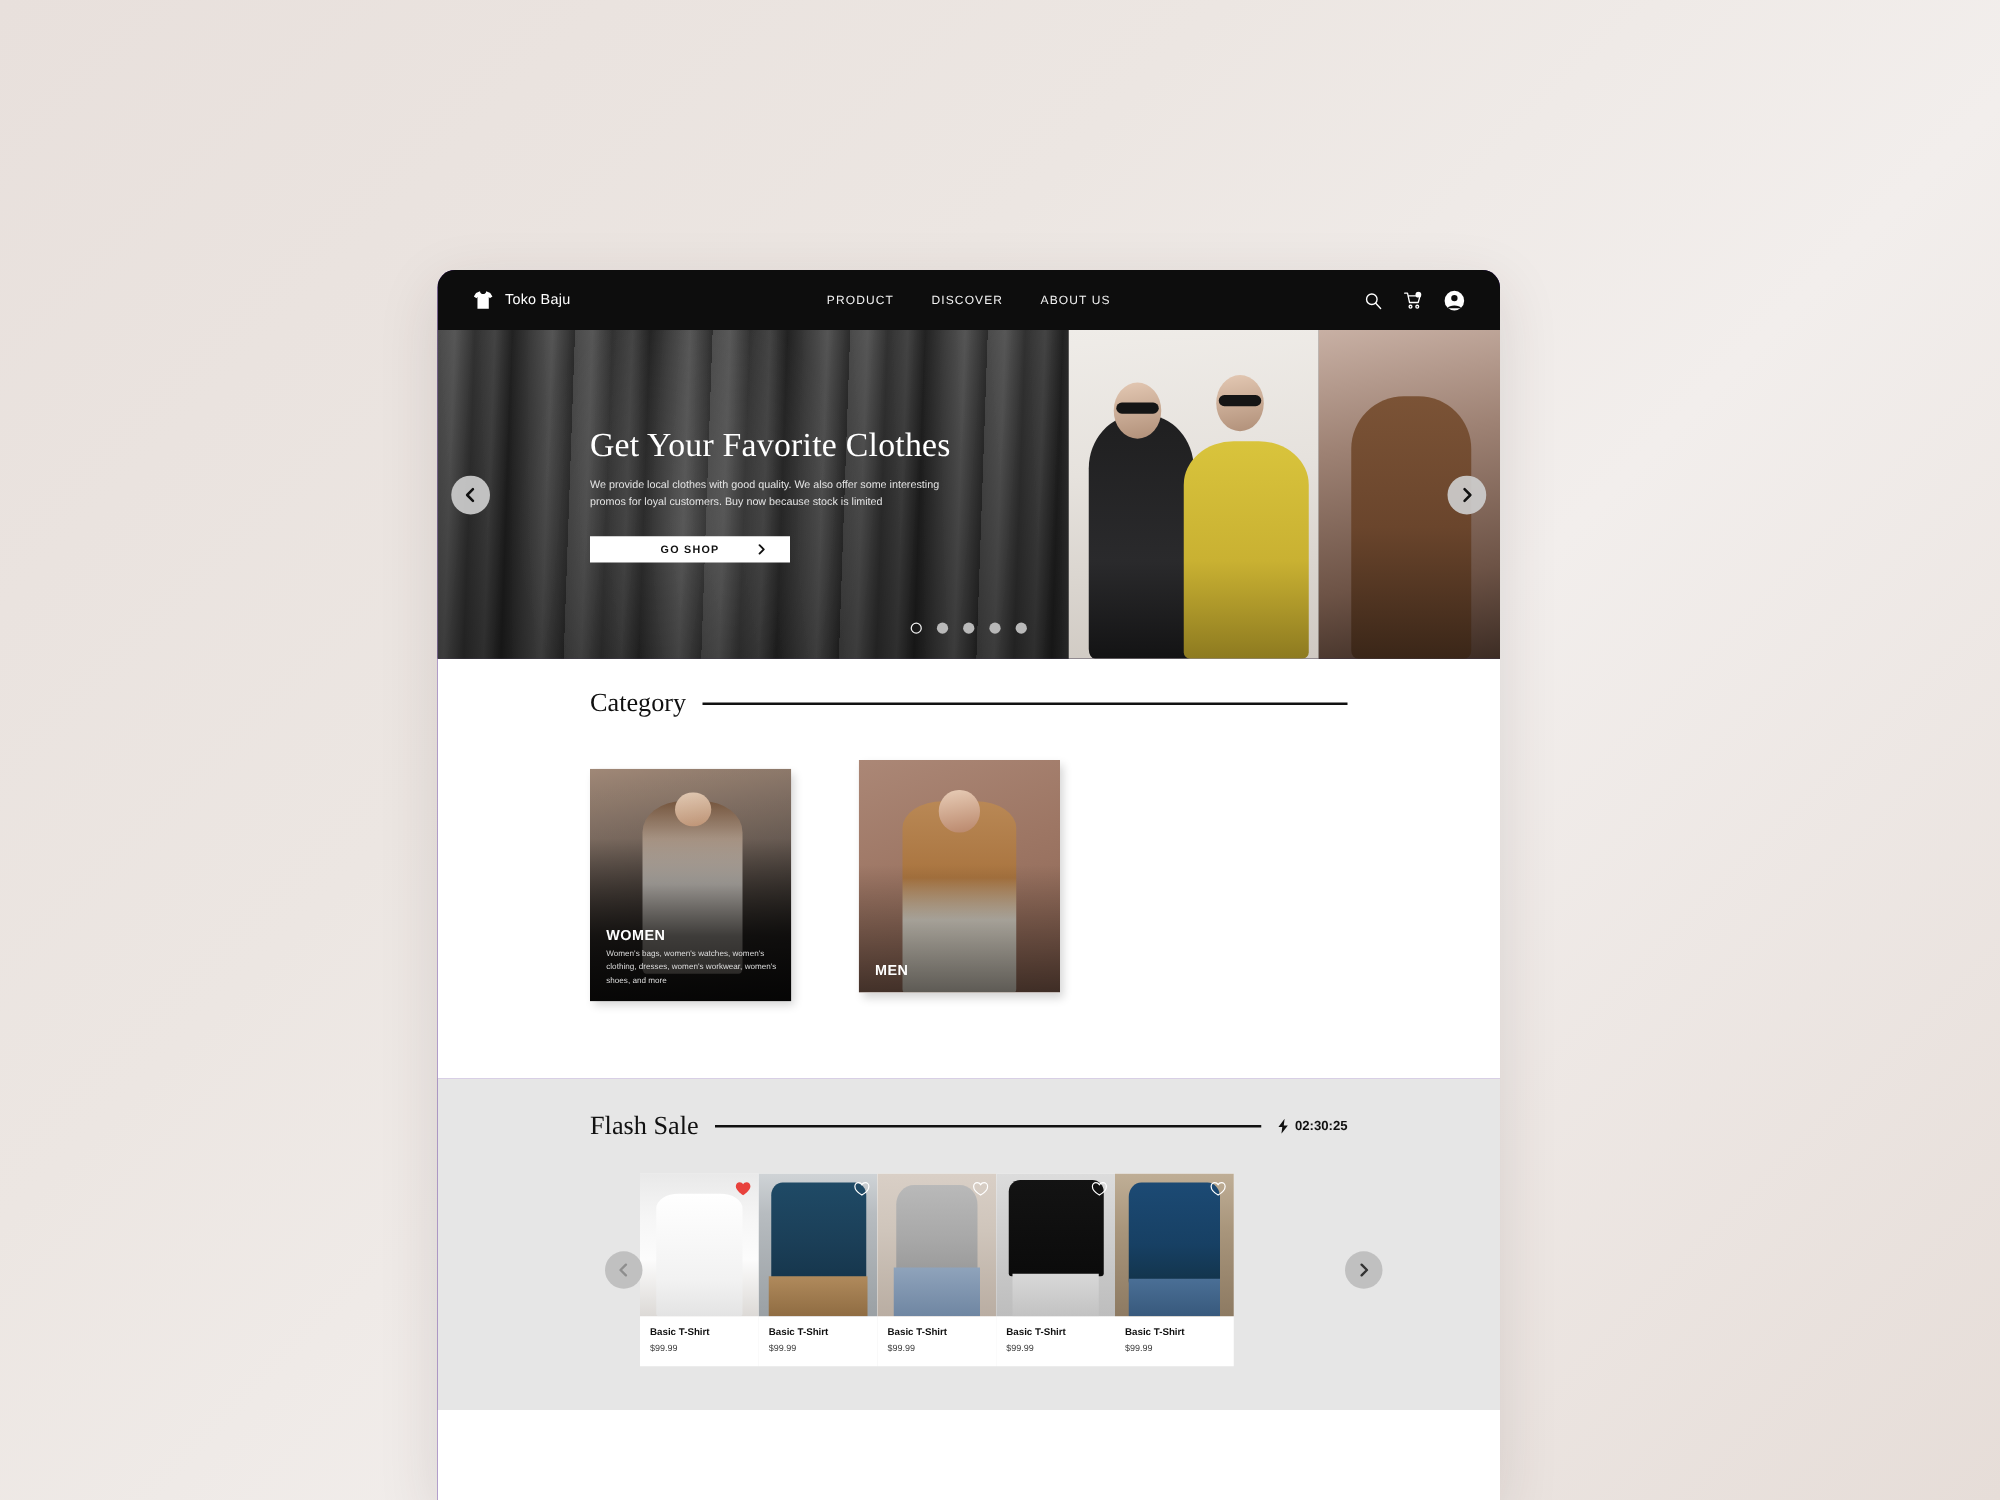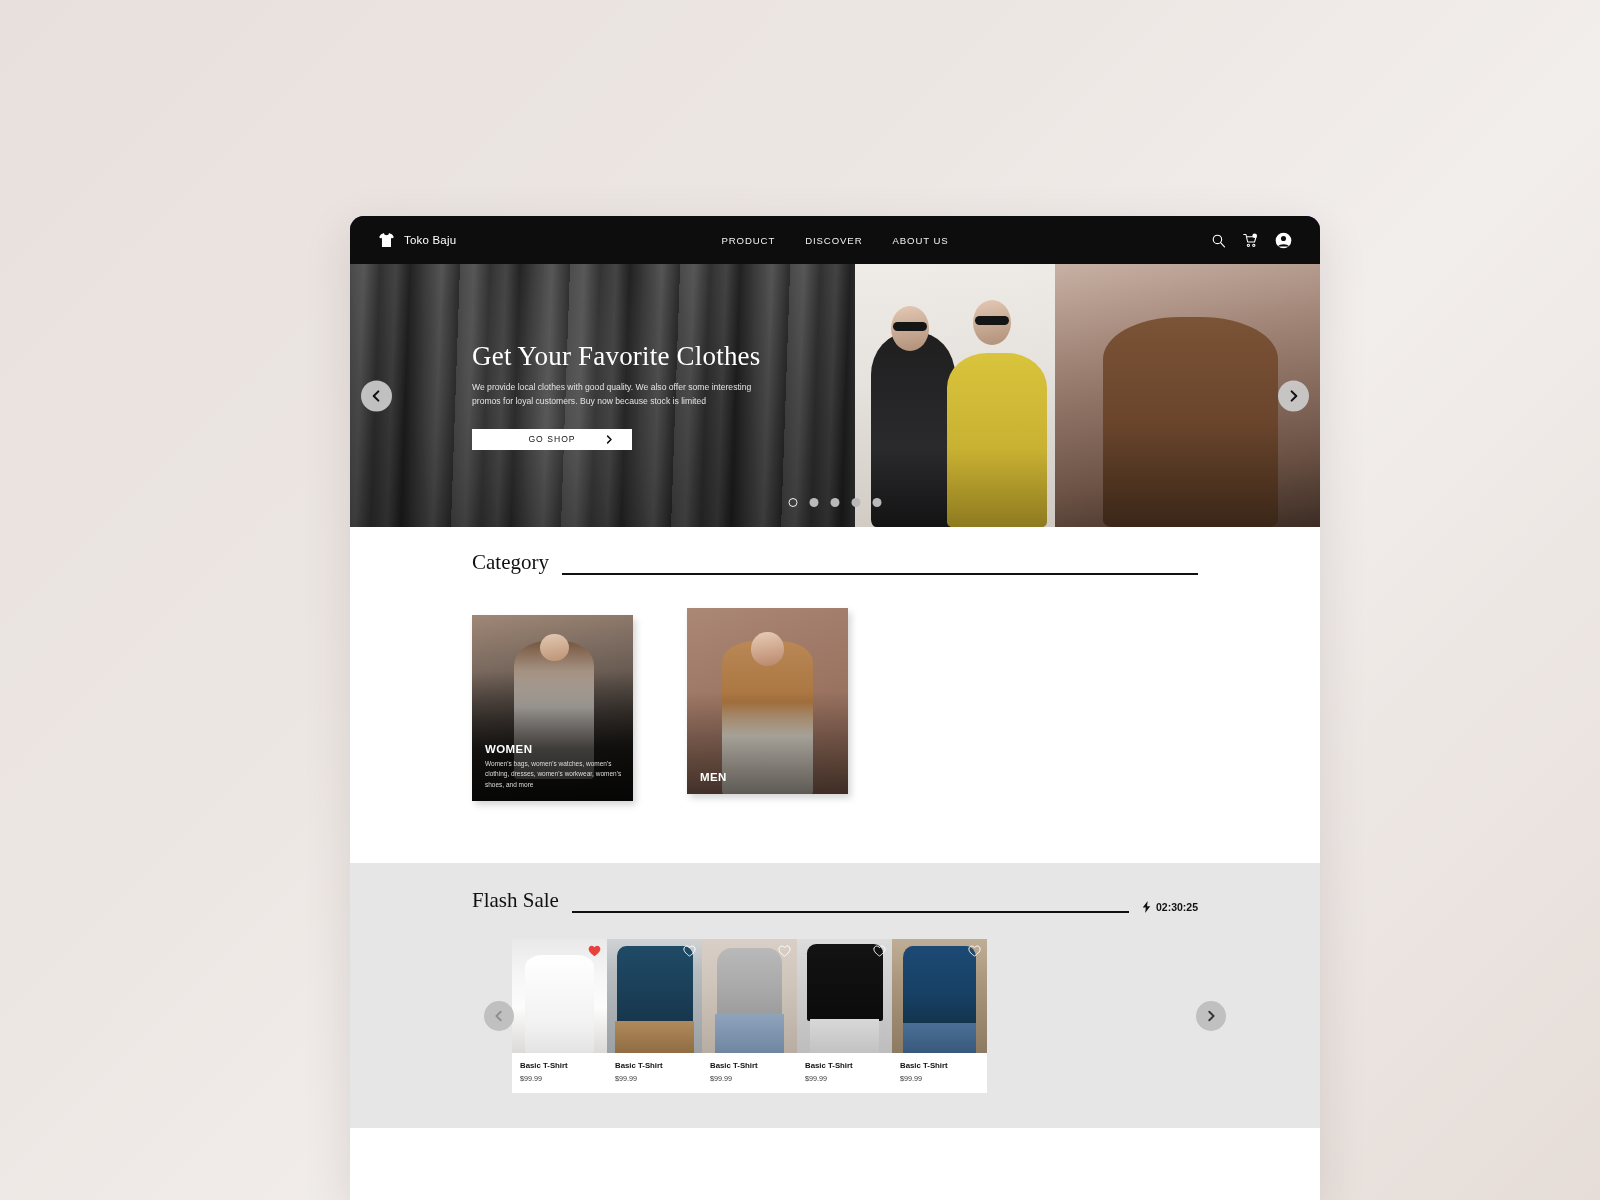--- a/index.html
+++ b/index.html
@@ -14,21 +14,21 @@
   body {
     background: linear-gradient(135deg, #e8e0dc 0%, #ece6e2 35%, #f2eeec 60%, #e6ddd8 100%);
     position: relative;
   }
 
   
   .device {
     position: absolute;
     left: 350px;
     top: 216px;
-    width: 970px;
+    width: 850px;
     height: 984px;
     background: #4c1d95;
     border-radius: 14px 14px 0 0;
     overflow: hidden;
     box-shadow: 0 14px 48px rgba(60,40,35,0.13);
   }
 
   
   .topnav {
     position: relative;
@@ -170,21 +170,21 @@
     border: none;
     display: flex;
     align-items: center;
     justify-content: center;
     gap: 0;
     position: relative;
     cursor: pointer;
   }
   .go-shop span {
     font-size: 8.6px;
-    font-weight: normal;
+    font-weight: bold;
     letter-spacing: 1px;
     color: #111;
   }
   .go-shop svg { position: absolute; right: 18px; }
 
   .hero-arrow {
     position: absolute;
     top: 50%;
     transform: translateY(-50%);
     width: 31px;
@@ -218,21 +218,21 @@
   }
   .dot.active {
     background: transparent;
     border: 1.4px solid #f0f0f0;
   }
 
   
   .section { padding: 0 122px; }
   .sec-head {
     display: flex;
-    align-items: flex-end;
+    align-items: center;
     gap: 13px;
   }
   .sec-title {
     font-family: "Liberation Serif", serif;
     font-size: 21px;
     color: #111;
     white-space: nowrap;
   }
   .sec-rule {
     flex: 1;

